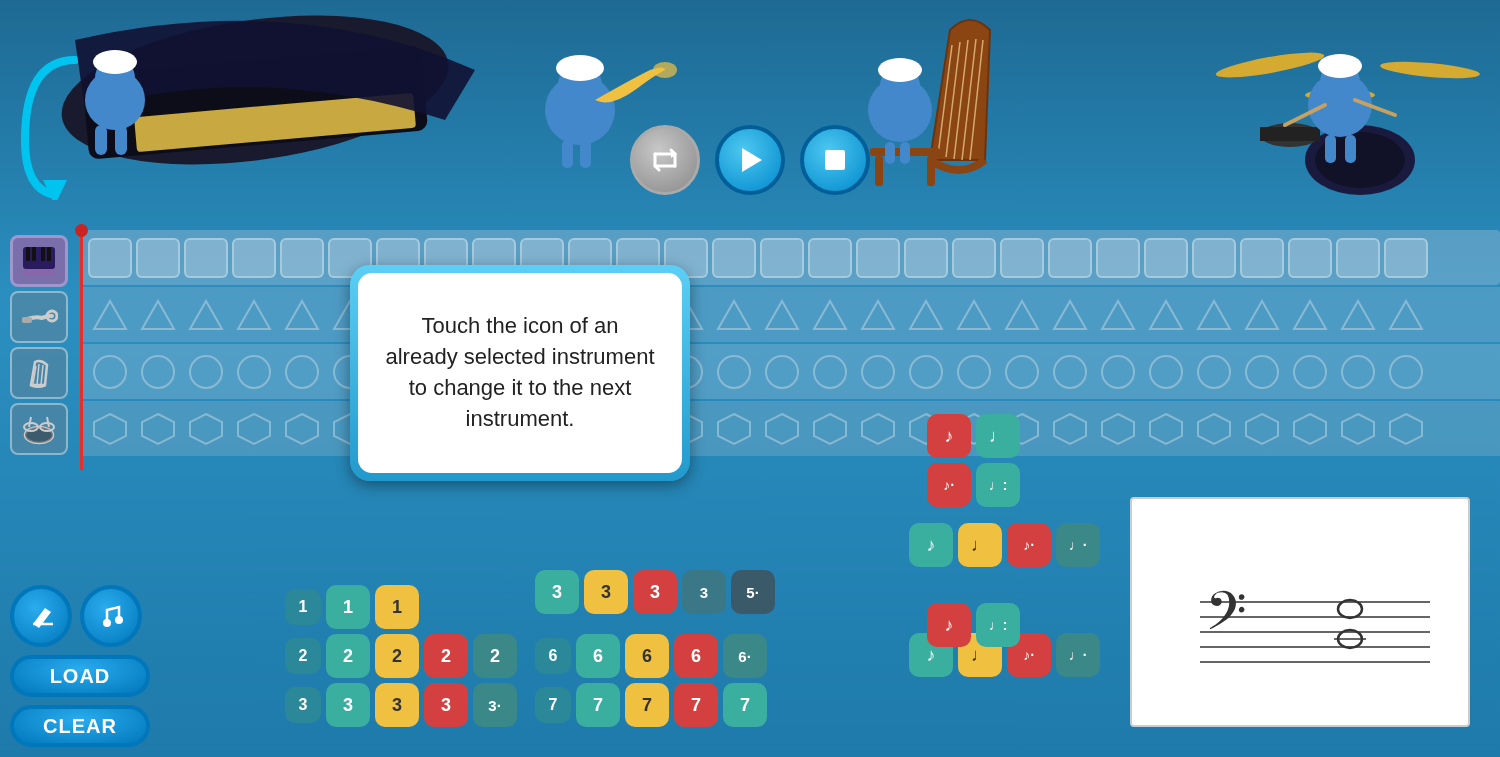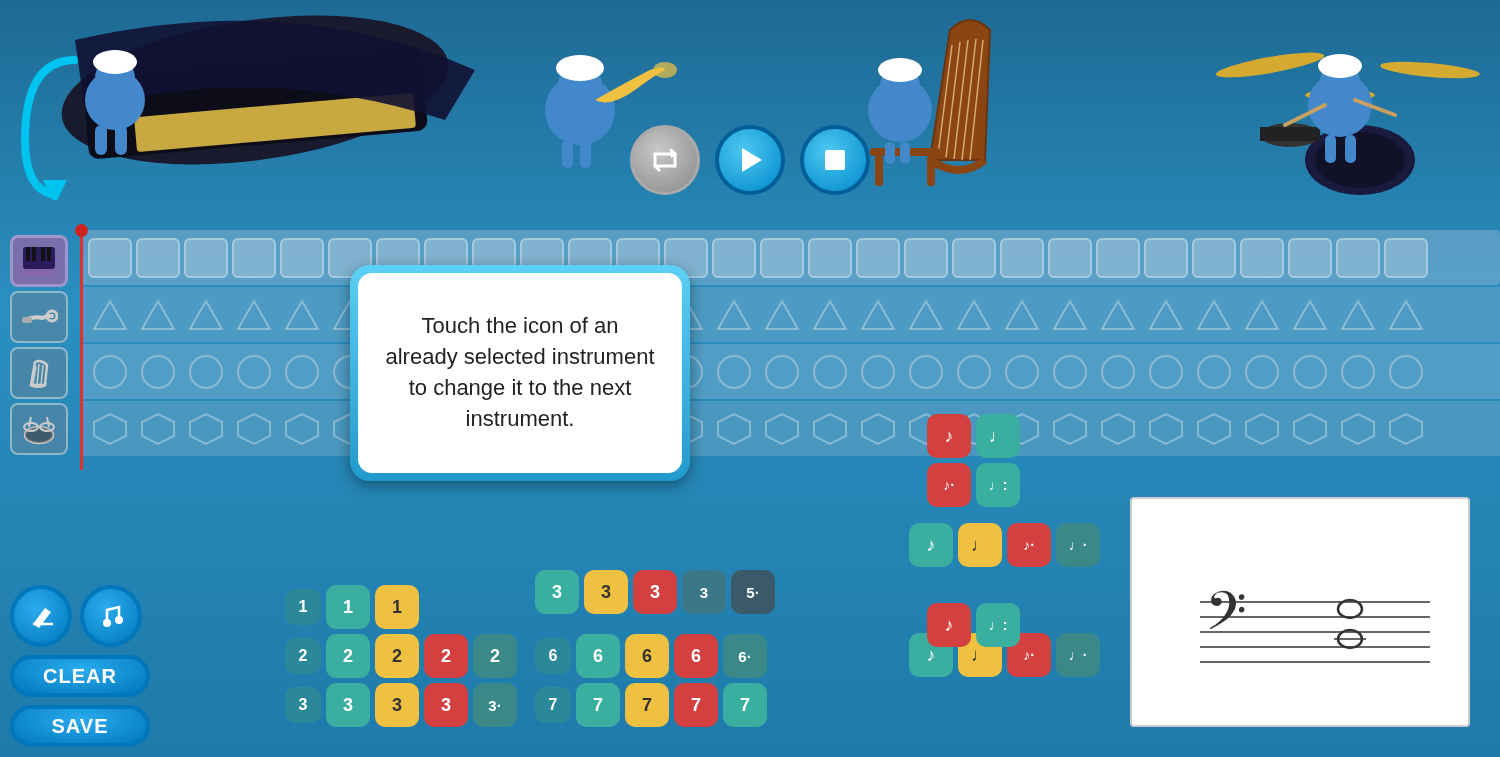--- a/index.html
+++ b/index.html
@@ -994,15 +994,15 @@
       </svg>
     </button>
     <button class="action-btn-circle">
       <svg width="28" height="28" viewBox="0 0 28 28">
         <path d="M 10 20 L 10 8 L 22 5 L 22 17" stroke="white" stroke-width="2.5" fill="none" stroke-linecap="round"></path>
         <circle cx="10" cy="21" r="4" fill="white"></circle>
         <circle cx="22" cy="18" r="4" fill="white"></circle>
       </svg>
     </button>
   </div>
+  <button class="pill-btn">LOAD</button>
   <button class="pill-btn">CLEAR</button>
-  <button class="pill-btn">SAVE</button>
 </div>
 
 </body></html>

